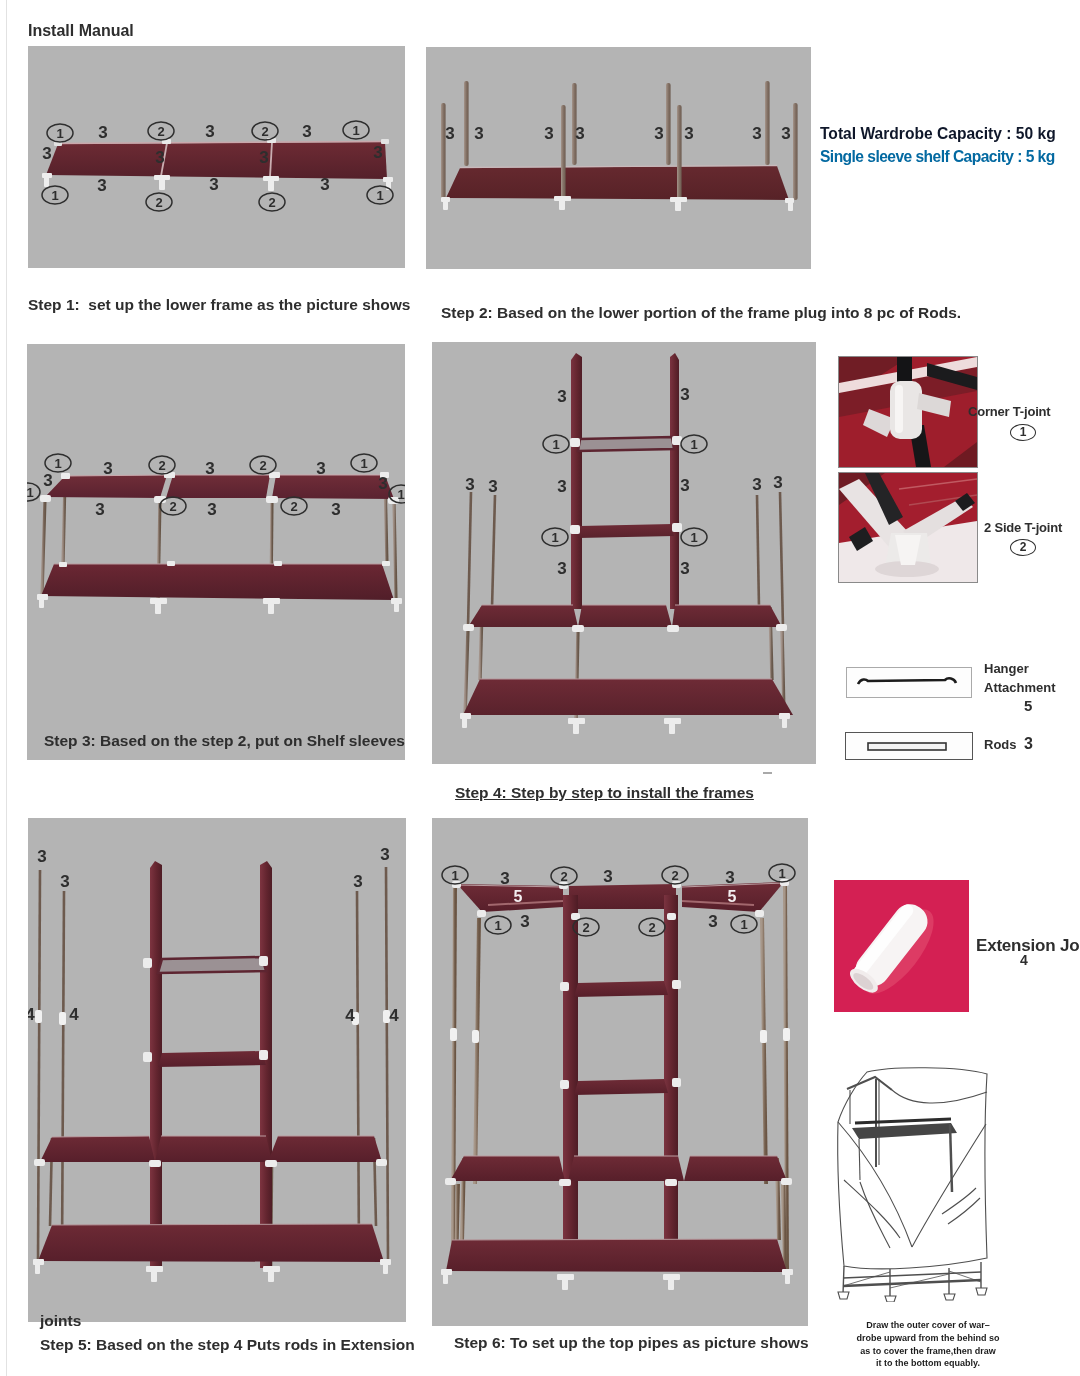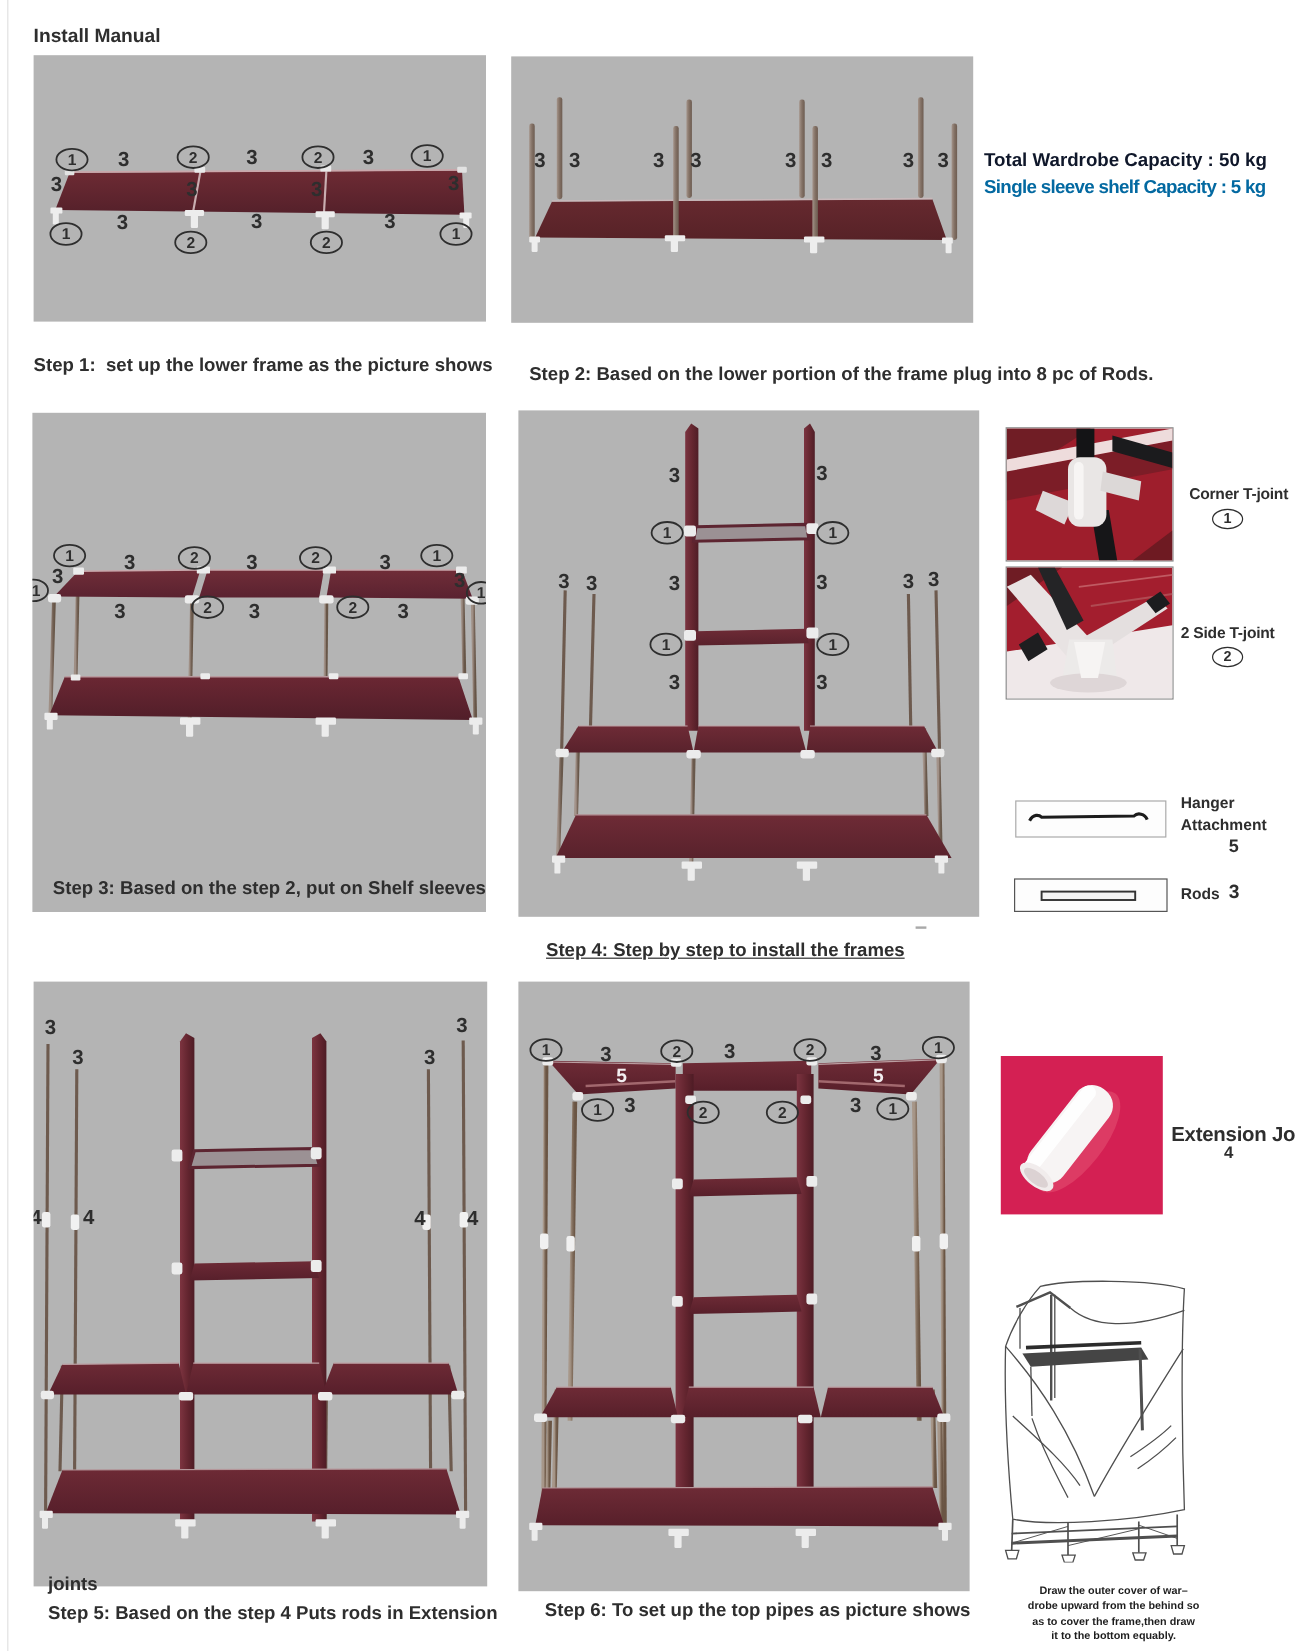--- a/index.html
+++ b/index.html
@@ -336,21 +336,21 @@
 <polygon points="26,0 40,0 64,44 50,52" fill="#242426"></polygon>
 <polygon points="64,58 124,24 134,34 76,72" fill="#e4dfdf"></polygon>
 <polygon points="116,28 128,20 136,30 124,38" fill="#1c1c1e"></polygon>
 <polygon points="10,64 26,54 34,68 18,78" fill="#1e1e20"></polygon>
 <polygon points="52,60 88,60 92,94 46,94" fill="#eceae9"></polygon>
 <ellipse cx="68" cy="96" rx="32" ry="8" fill="#ded6d7"></ellipse>
 <polygon points="56,62 82,62 76,92 62,92" fill="#f6f4f3"></polygon>
 </svg>
 </div>
 
-<div class="txt" style="left:991px;top:404px;font-size:13px;letter-spacing:-0.2px;">Corner T-joint</div>
+<div class="txt" style="left:968px;top:404px;font-size:13px;letter-spacing:-0.2px;">Corner T-joint</div>
 <div style="position:absolute;left:1010px;top:424px;width:24px;height:15px;border:1.5px solid #2e2e2e;border-radius:50%;color:#2e2e2e;font-weight:bold;font-size:12px;text-align:center;line-height:15px;">1</div>
 <div class="txt" style="left:984px;top:520px;font-size:13px;letter-spacing:-0.2px;">2 Side T-joint</div>
 <div style="position:absolute;left:1010px;top:539px;width:24px;height:15px;border:1.5px solid #2e2e2e;border-radius:50%;color:#2e2e2e;font-weight:bold;font-size:12px;text-align:center;line-height:15px;">2</div>
 
 <div style="position:absolute;left:846px;top:667px;width:124px;height:29px;border:1px solid #aaa;background:#fdfdfd;">
 <svg width="124" height="29">
       <path d="M11,16 C14,10 19,11 21,13 L98,12 C101,9 107,10 109,15" fill="none" stroke="#1c1c1c" stroke-width="2.6"></path>
     </svg>
 </div>
 <div class="txt" style="left:984px;top:661px;font-size:13px;">Hanger</div>

